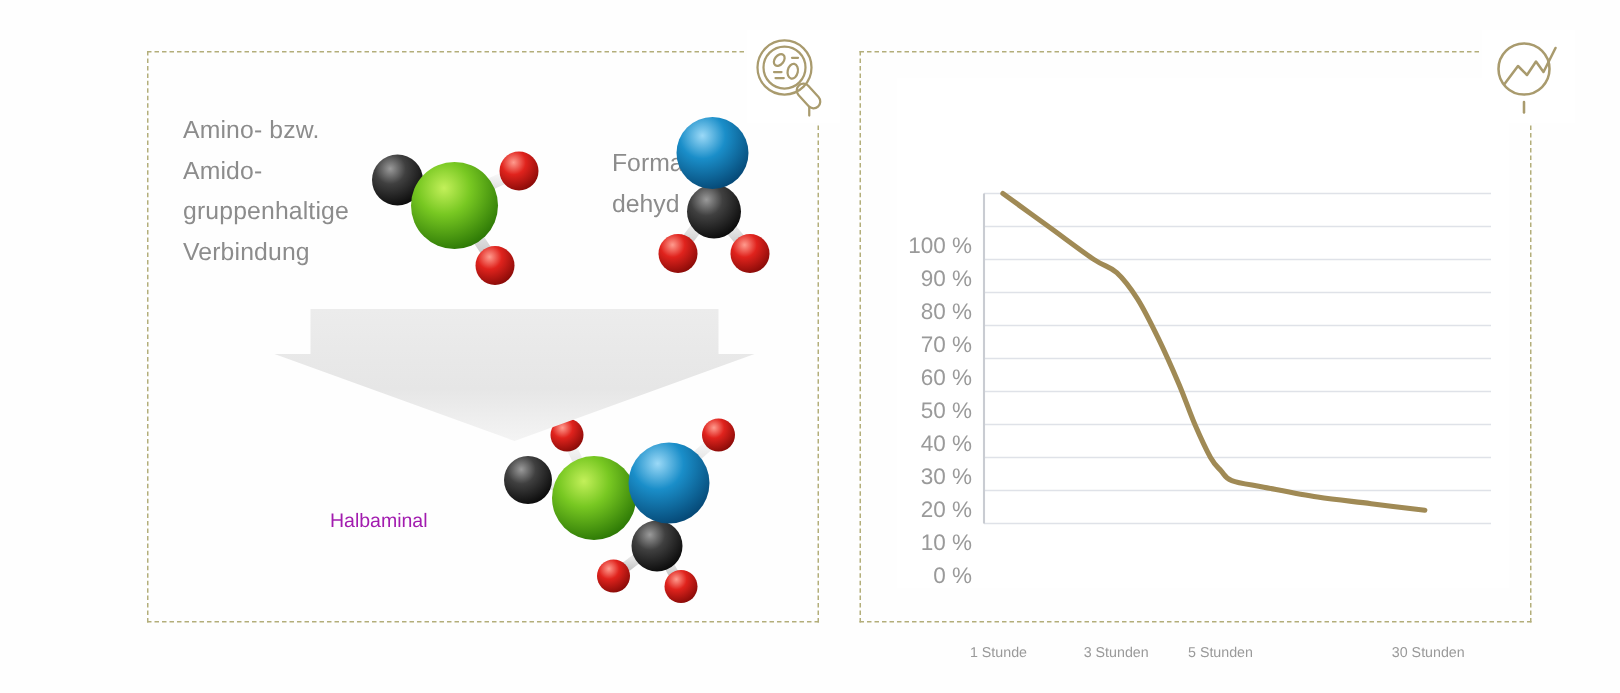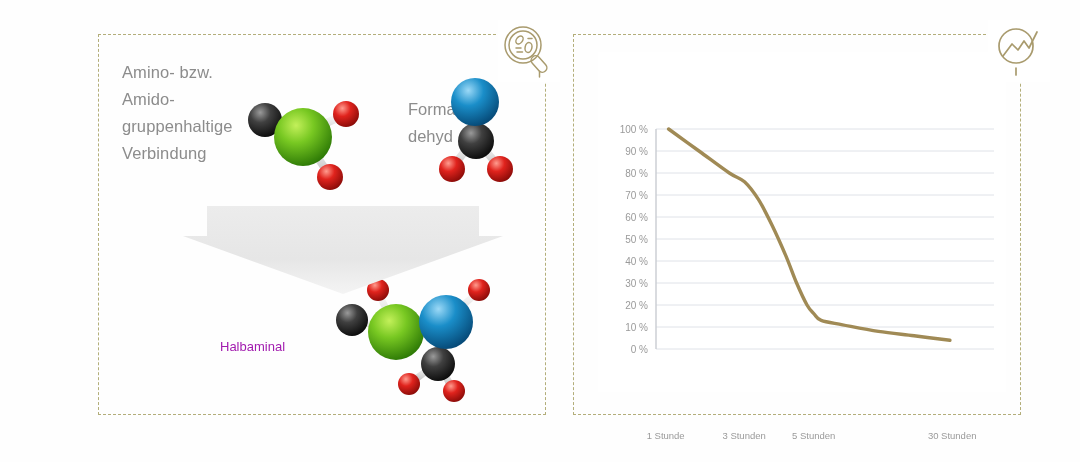--- a/index.html
+++ b/index.html
@@ -35,21 +35,21 @@
     align-items: center;
     justify-content: center;
   }
   #badge-germ  { left: 498px; top: 20px; }
   #badge-trend { left: 988px; top: 20px; }
 
   
   #amino-label {
     position: absolute;
     left: 122px;
-    top: 59px;
+    top: 74px;
     width: 150px;
     font-size: 16.5px;
     line-height: 27px;
     color: #8c8c8c;
     letter-spacing: .1px;
     white-space: pre-line;
   }
   #formaldehyd-label {
     position: absolute;
     left: 379px;
@@ -105,25 +105,26 @@
   #chart-plot {
     position: absolute;
     left: 0;
     top: 60px;
     width: 408px;
     height: 252px;
   }
   .y-tick {
     position: absolute;
     right: 0;
-    font-size: 10px;
+    font-size: 15px;
     color: #9a9a9a;
     text-align: right;
     white-space: nowrap;
     transform: translateY(-50%);
+    margin-top: 35px;
   }
   #y-axis-labels {
     position: absolute;
     left: 0;
     top: 60px;
     width: 50px;
     height: 225px;
   }
   .x-tick {
     position: absolute;

